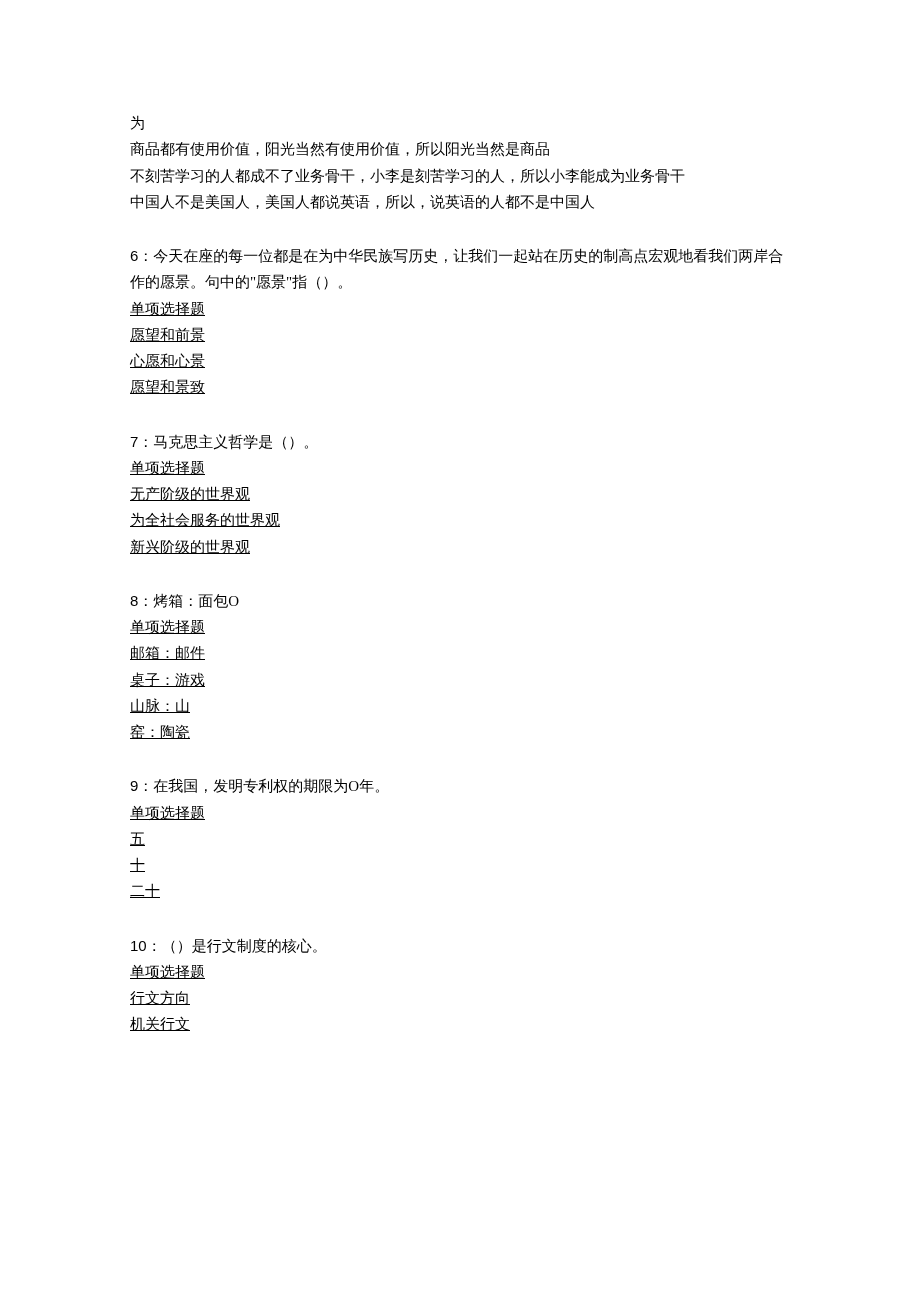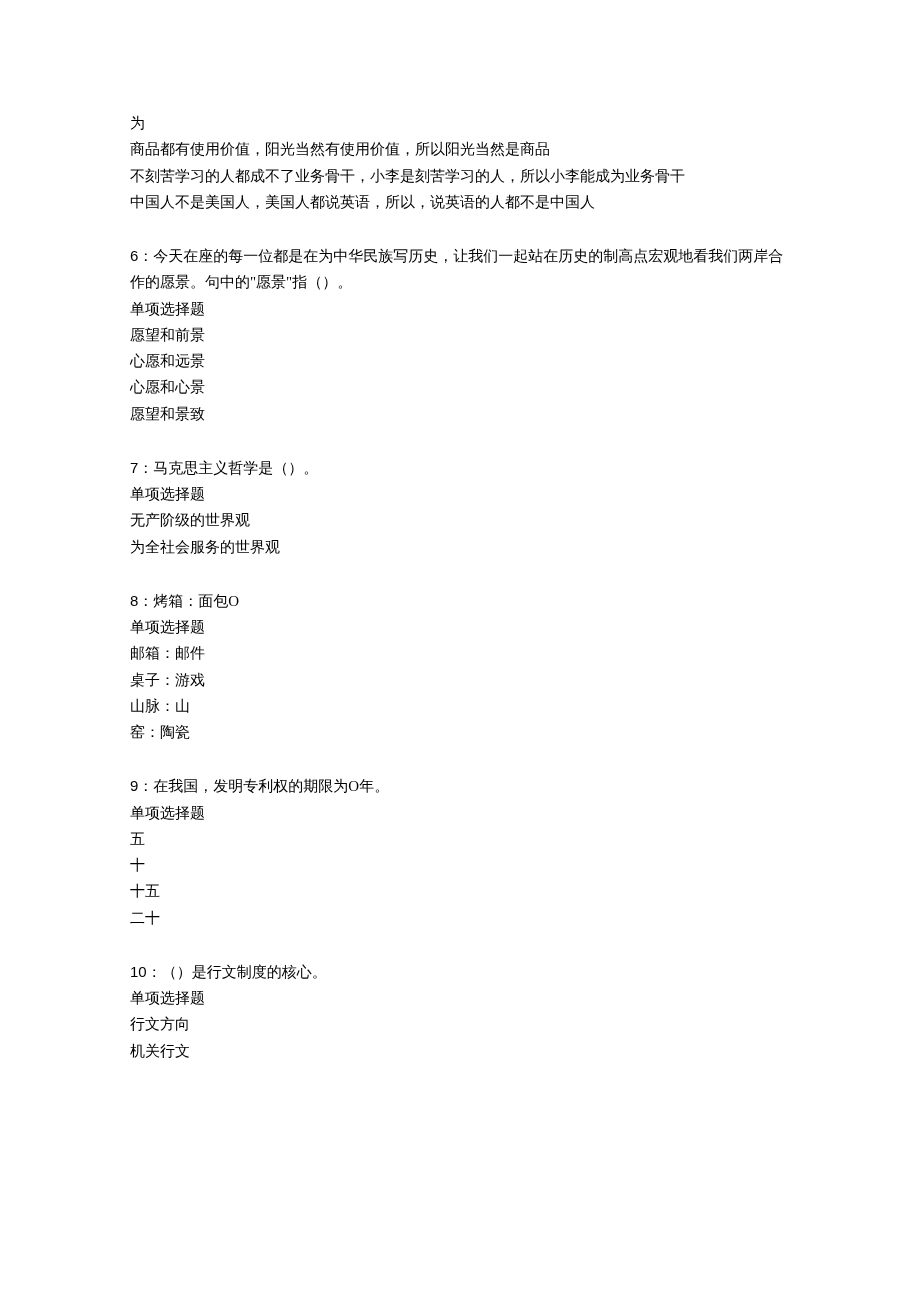--- a/index.html
+++ b/index.html
@@ -19,73 +19,73 @@
     margin-bottom: 28px;
   }
   .question-line {
     display: block;
   }
   .q-number {
     font-family: Arial, "Helvetica", sans-serif;
   }
   .choice-line {
     display: block;
+    text-decoration: underline;
   }
 </style>
 </head>
 <body>
 
 <div class="page">
 
   <div class="question-block">
     <span class="question-line">为</span>
     <span class="question-line">商品都有使用价值，阳光当然有使用价值，所以阳光当然是商品</span>
     <span class="question-line">不刻苦学习的人都成不了业务骨干，小李是刻苦学习的人，所以小李能成为业务骨干</span>
     <span class="question-line">中国人不是美国人，美国人都说英语，所以，说英语的人都不是中国人</span>
   </div>
 
   <div class="question-block">
     <span class="question-line">
       <span class="q-number">6：</span><span>今天在座的每一位都是在为中华民族写历史，让我们一起站在历史的制高点宏观地看我们两岸合作的愿景。句中的"愿景"指（）。</span>
     </span>
     <span class="choice-line">单项选择题</span>
     <span class="choice-line">愿望和前景</span>
-    <span class="choice-line">心愿和远景</span>
     <span class="choice-line">心愿和心景</span>
     <span class="choice-line">愿望和景致</span>
   </div>
 
   <div class="question-block">
     <span class="question-line">
       <span class="q-number">7：</span><span>马克思主义哲学是（）。</span>
     </span>
     <span class="choice-line">单项选择题</span>
     <span class="choice-line">无产阶级的世界观</span>
     <span class="choice-line">为全社会服务的世界观</span>
+    <span class="choice-line">新兴阶级的世界观</span>
   </div>
 
   <div class="question-block">
     <span class="question-line">
       <span class="q-number">8：</span><span>烤箱：面包O</span>
     </span>
     <span class="choice-line">单项选择题</span>
     <span class="choice-line">邮箱：邮件</span>
     <span class="choice-line">桌子：游戏</span>
     <span class="choice-line">山脉：山</span>
     <span class="choice-line">窑：陶瓷</span>
   </div>
 
   <div class="question-block">
     <span class="question-line">
       <span class="q-number">9：</span><span>在我国，发明专利权的期限为O年。</span>
     </span>
     <span class="choice-line">单项选择题</span>
     <span class="choice-line">五</span>
     <span class="choice-line">十</span>
-    <span class="choice-line">十五</span>
     <span class="choice-line">二十</span>
   </div>
 
   <div class="question-block">
     <span class="question-line">
       <span class="q-number">10：</span><span>（）是行文制度的核心。</span>
     </span>
     <span class="choice-line">单项选择题</span>
     <span class="choice-line">行文方向</span>
     <span class="choice-line">机关行文</span>

